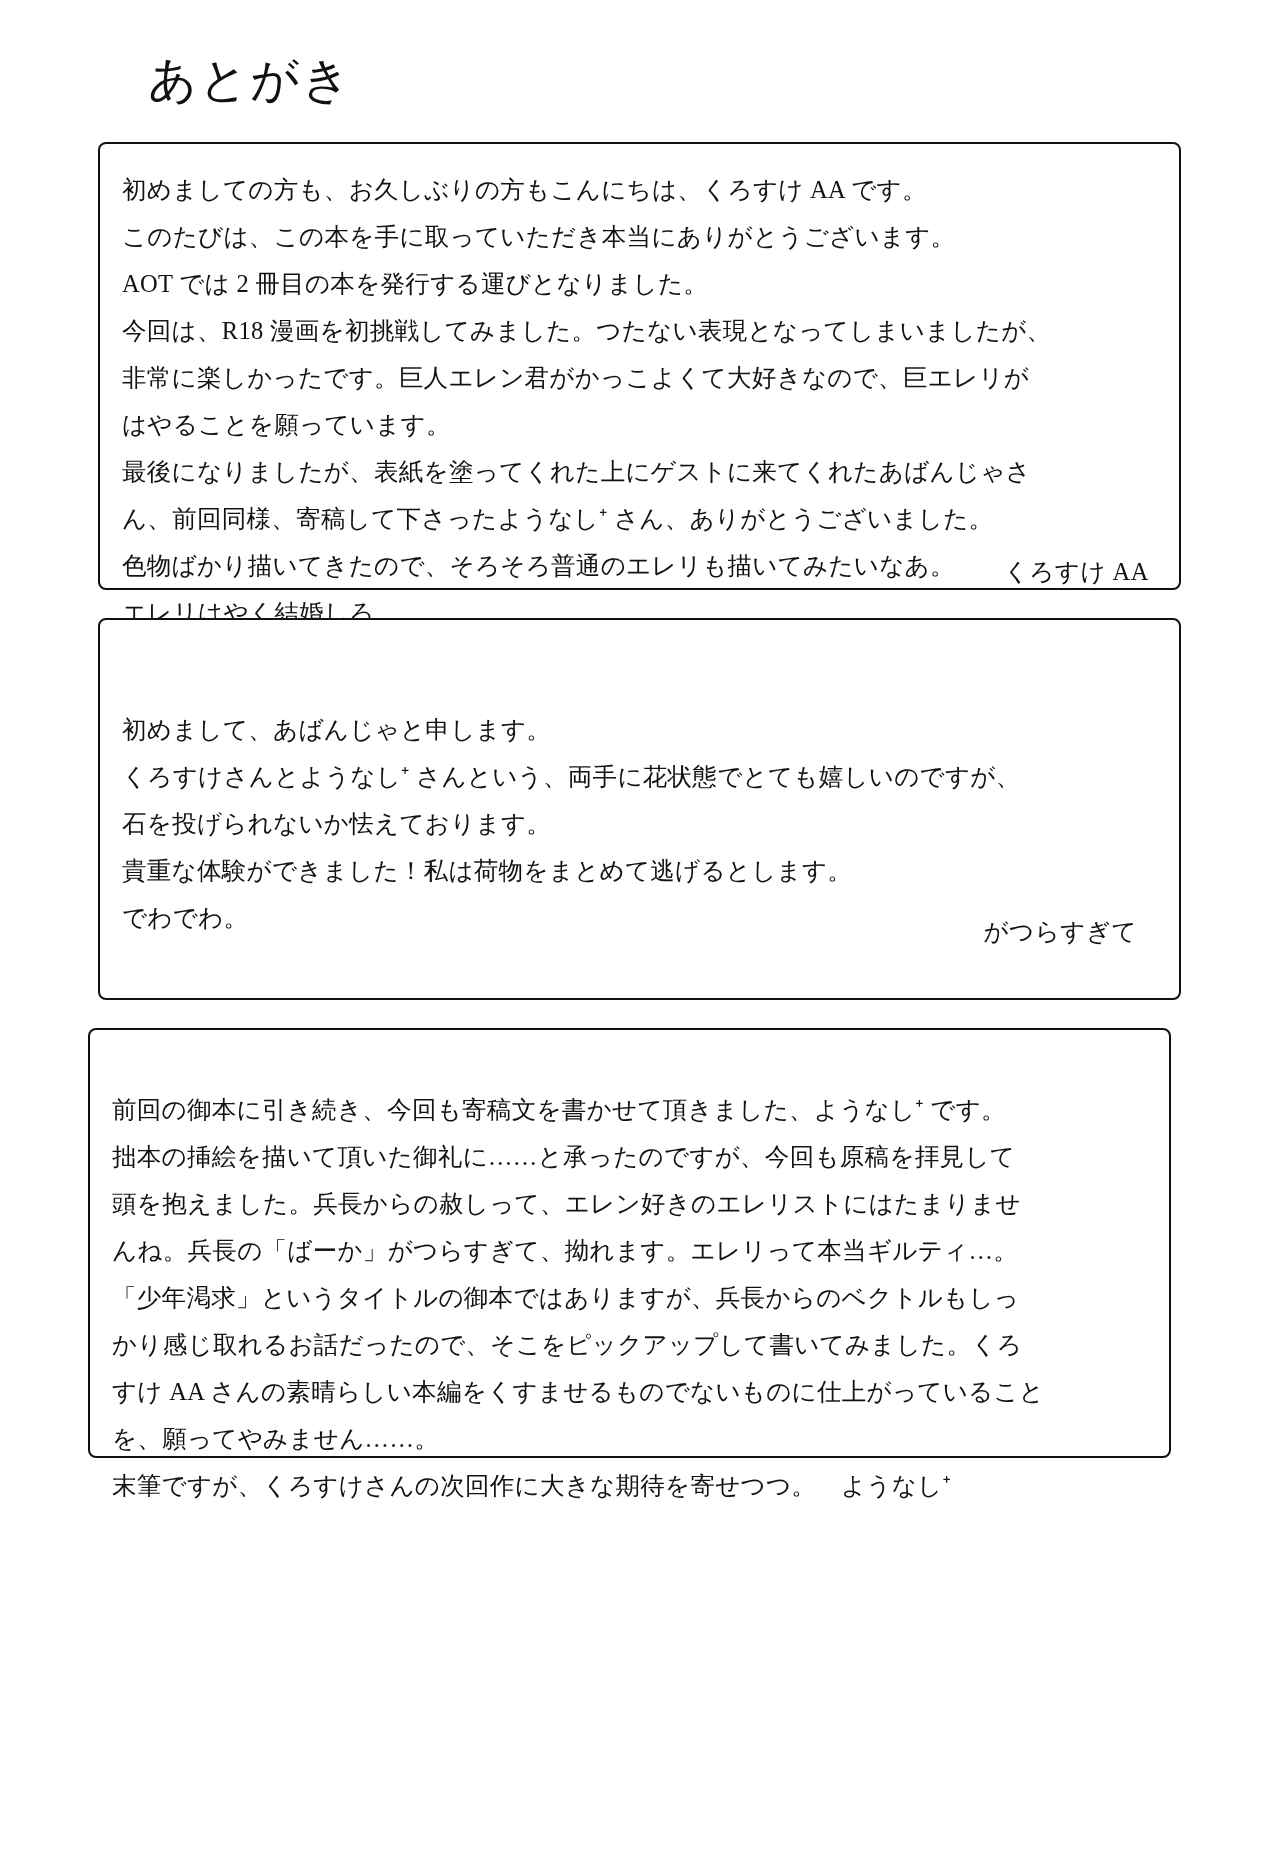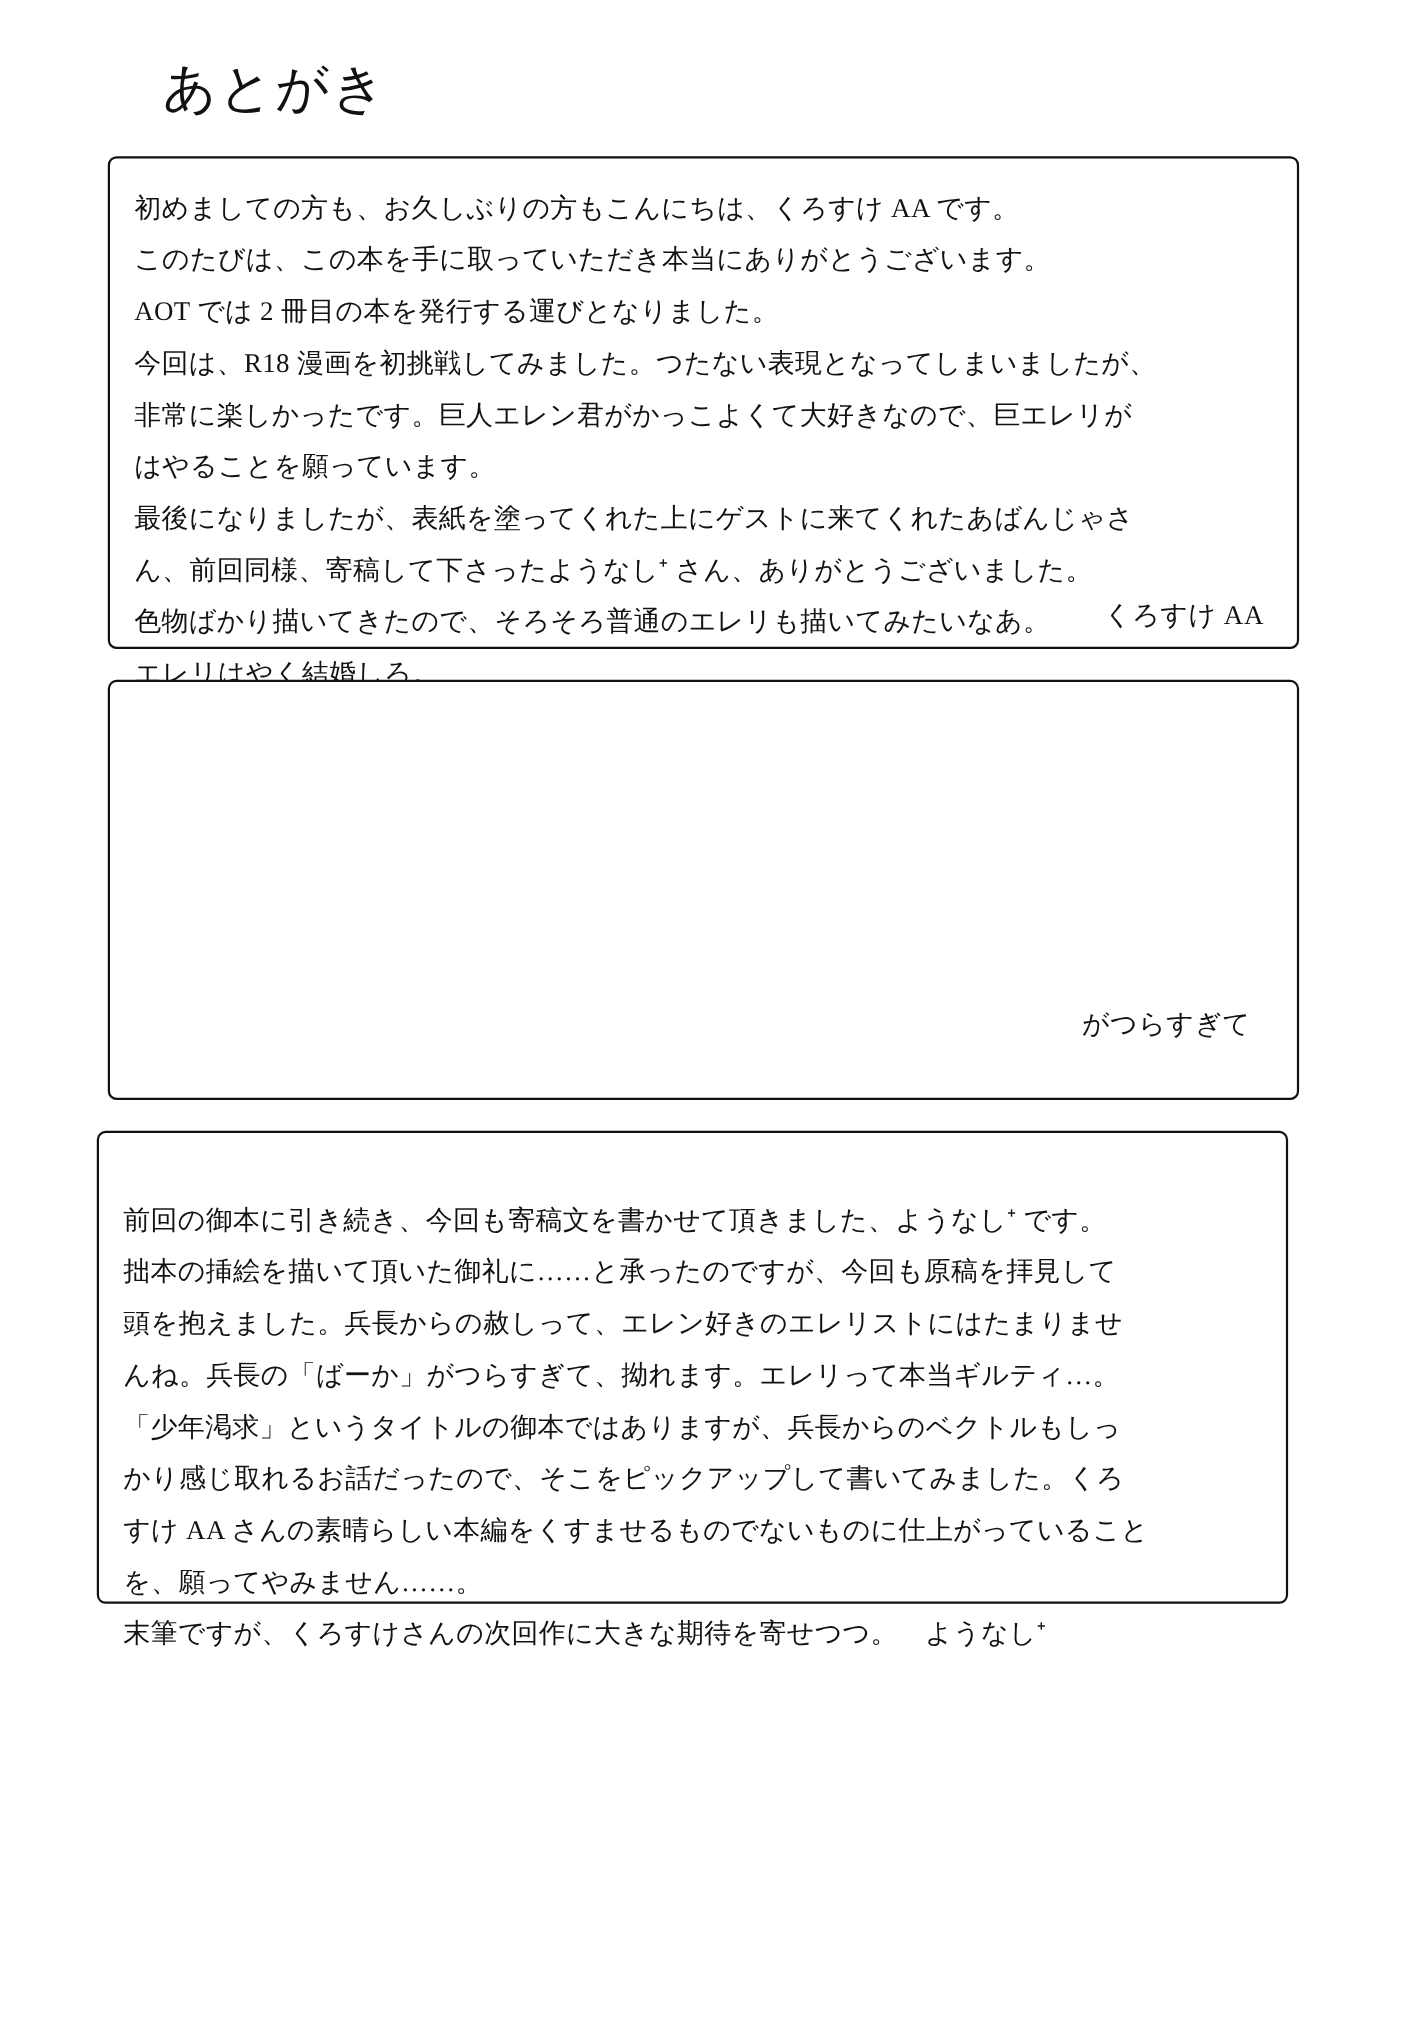--- a/index.html
+++ b/index.html
@@ -100,21 +100,21 @@
   .signature {
     position: absolute;
     font-size: 24.5px;
     line-height: 47px;
     color: #121212;
     letter-spacing: 0.5px;
     font-family: "Liberation Serif", serif;
   }
   #sig-afterword {
     right: 30px;
-    top: 392px;
+    top: 404px;
   }
   #sig-abanja {
     right: 42px;
     top: 288px;
   }
   #sig-younashi {
     right: 92px;
     top: 351px;
   }
 </style>
@@ -136,20 +136,25 @@
 最後になりましたが、表紙を塗ってくれた上にゲストに来てくれたあばんじゃさ
 ん、前回同様、寄稿して下さったようなし⁺ さん、ありがとうございました。
 色物ばかり描いてきたので、そろそろ普通のエレリも描いてみたいなあ。
 エレリはやく結婚しろ。</div>
       <div class="signature" id="sig-afterword">くろすけ AA</div>
     </div>
   </div>
 
   <div class="panel" id="panel-guest-abanja">
     <div class="panel-inner">
+      <div class="body-text" id="text-abanja">初めまして、あばんじゃと申します。
+くろすけさんとようなし⁺ さんという、両手に花状態でとても嬉しいのですが、
+石を投げられないか怯えております。
+貴重な体験ができました！私は荷物をまとめて逃げるとします。
+でわでわ。</div>
       <div class="signature" id="sig-abanja">がつらすぎて</div>
     </div>
   </div>
 
   <div class="panel" id="panel-guest-younashi">
     <div class="panel-inner">
       <div class="body-text" id="text-younashi">前回の御本に引き続き、今回も寄稿文を書かせて頂きました、ようなし⁺ です。
 拙本の挿絵を描いて頂いた御礼に……と承ったのですが、今回も原稿を拝見して
 頭を抱えました。兵長からの赦しって、エレン好きのエレリストにはたまりませ
 んね。兵長の「ばーか」がつらすぎて、拗れます。エレリって本当ギルティ…。

